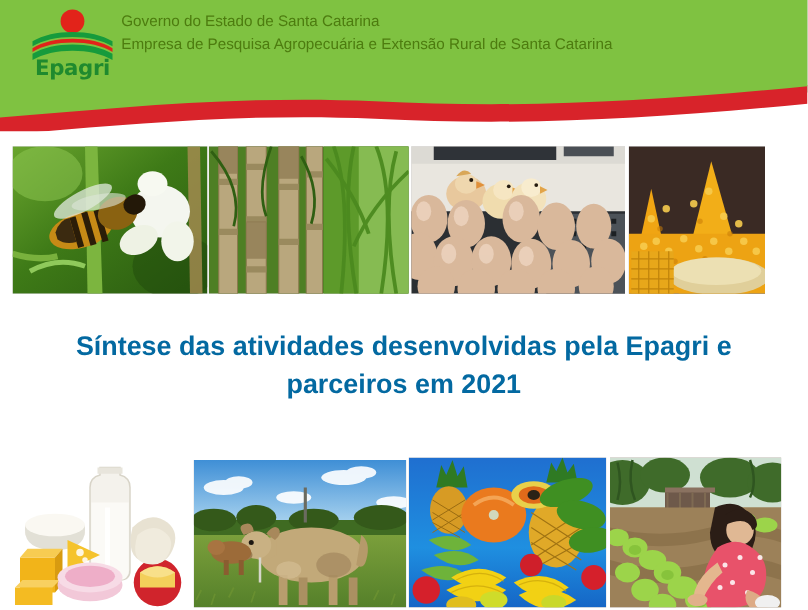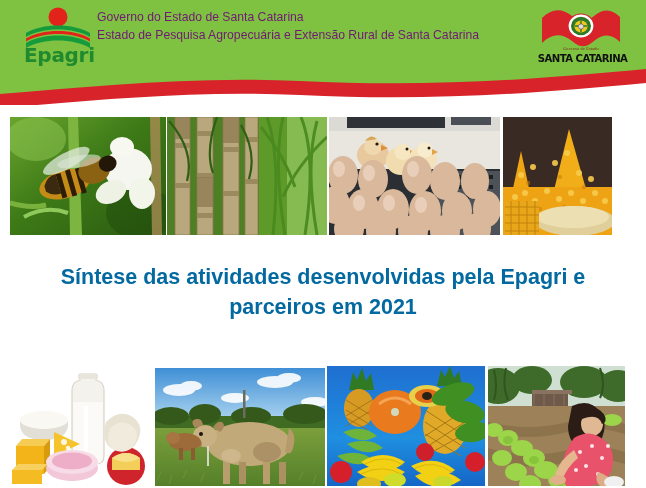--- a/index.html
+++ b/index.html
@@ -52,36 +52,36 @@
     height: 44px;
   }
   #epagri-wordmark {
     position: absolute;
     left: 0;
     top: 40px;
     width: 68px;
     text-align: center;
     font-family: "DejaVu Sans", sans-serif;
     font-weight: bold;
-    font-size: 20px;
+    font-size: 17px;
     line-height: 19px;
     color: #1f8a2e;
     letter-spacing: -0.3px;
     white-space: nowrap;
   }
 
   
   #header-text {
     position: absolute;
     left: 97px;
     top: 8px;
     width: 430px;
   }
   #header-text .hline {
-    color: #701a75;
+    color: #4d7c0f;
     font-family: "Liberation Sans", sans-serif;
     font-size: 12.2px;
     line-height: 18.2px;
     white-space: nowrap;
   }
 
   
   #sc-logo {
     position: absolute;
     right: 18px;
@@ -167,38 +167,23 @@
         <circle cx="34" cy="11" r="9.5" fill="#e2231a"></circle>
         <path d="M2,27 C18,17 50,17 66,27 L66,31 C50,21 18,21 2,31 Z" fill="#169b3c"></path>
         <path d="M2,32.5 C18,22.5 50,22.5 66,32.5 L66,35.5 C50,25.5 18,25.5 2,35.5 Z" fill="#e2231a"></path>
         <path d="M2,37 C18,27 50,27 66,37 L66,42 C50,32 18,32 2,42 Z" fill="#169b3c"></path>
       </svg>
       <div id="epagri-wordmark">Epagri</div>
     </div>
 
     <div id="header-text">
       <div class="hline">Governo do Estado de Santa Catarina</div>
-      <div class="hline">Estado de Pesquisa Agropecuária e Extensão Rural de Santa Catarina</div>
+      <div class="hline">Empresa de Pesquisa Agropecuária e Extensão Rural de Santa Catarina</div>
     </div>
 
-    <div id="sc-logo">
-      <svg id="sc-flag" viewBox="0 0 78 44">
-        <path d="M0,12 C10,2 20,2 30,10 C38,17 44,17 52,10 C62,2 70,3 78,11
-                 L78,24 C70,16 62,15 52,23 C44,30 38,30 30,23 C20,15 10,15 0,25 Z" fill="#d8232a"></path>
-        <path d="M0,24 C10,14 20,14 30,22 C38,29 44,29 52,22 C62,14 70,15 78,23
-                 L78,36 C70,28 62,27 52,35 C44,42 38,42 30,35 C20,27 10,27 0,37 Z" fill="#d8232a"></path>
-        <ellipse cx="39" cy="20" rx="13" ry="12" fill="#ffffff" stroke="#d8232a" stroke-width="1.2"></ellipse>
-        <ellipse cx="39" cy="20" rx="10" ry="9.2" fill="#2f7a26"></ellipse>
-        <ellipse cx="39" cy="20.5" rx="6.5" ry="6" fill="#f3c623"></ellipse>
-        <path d="M33,20 L45,20 M39,14.5 L39,26" stroke="#2f7a26" stroke-width="1.4"></path>
-        <circle cx="39" cy="20.5" r="2.6" fill="#e2e2e2" stroke="#555" stroke-width="0.6"></circle>
-      </svg>
-      <div id="sc-gov-label">Governo do Estado</div>
-      <div id="sc-wordmark">SANTA CATARINA</div>
-    </div>
 
   </div>
 </div>
 
 <div class="photo" style="left:10px; top:117px; width:156px; height:118px;">
   <svg viewBox="0 0 156 118" preserveAspectRatio="none">
     <defs>
       <linearGradient id="g_bee" x1="0" y1="0" x2="1" y2="1">
         <stop offset="0%" stop-color="#6aa52e"></stop>
         <stop offset="45%" stop-color="#3e7a17"></stop>

